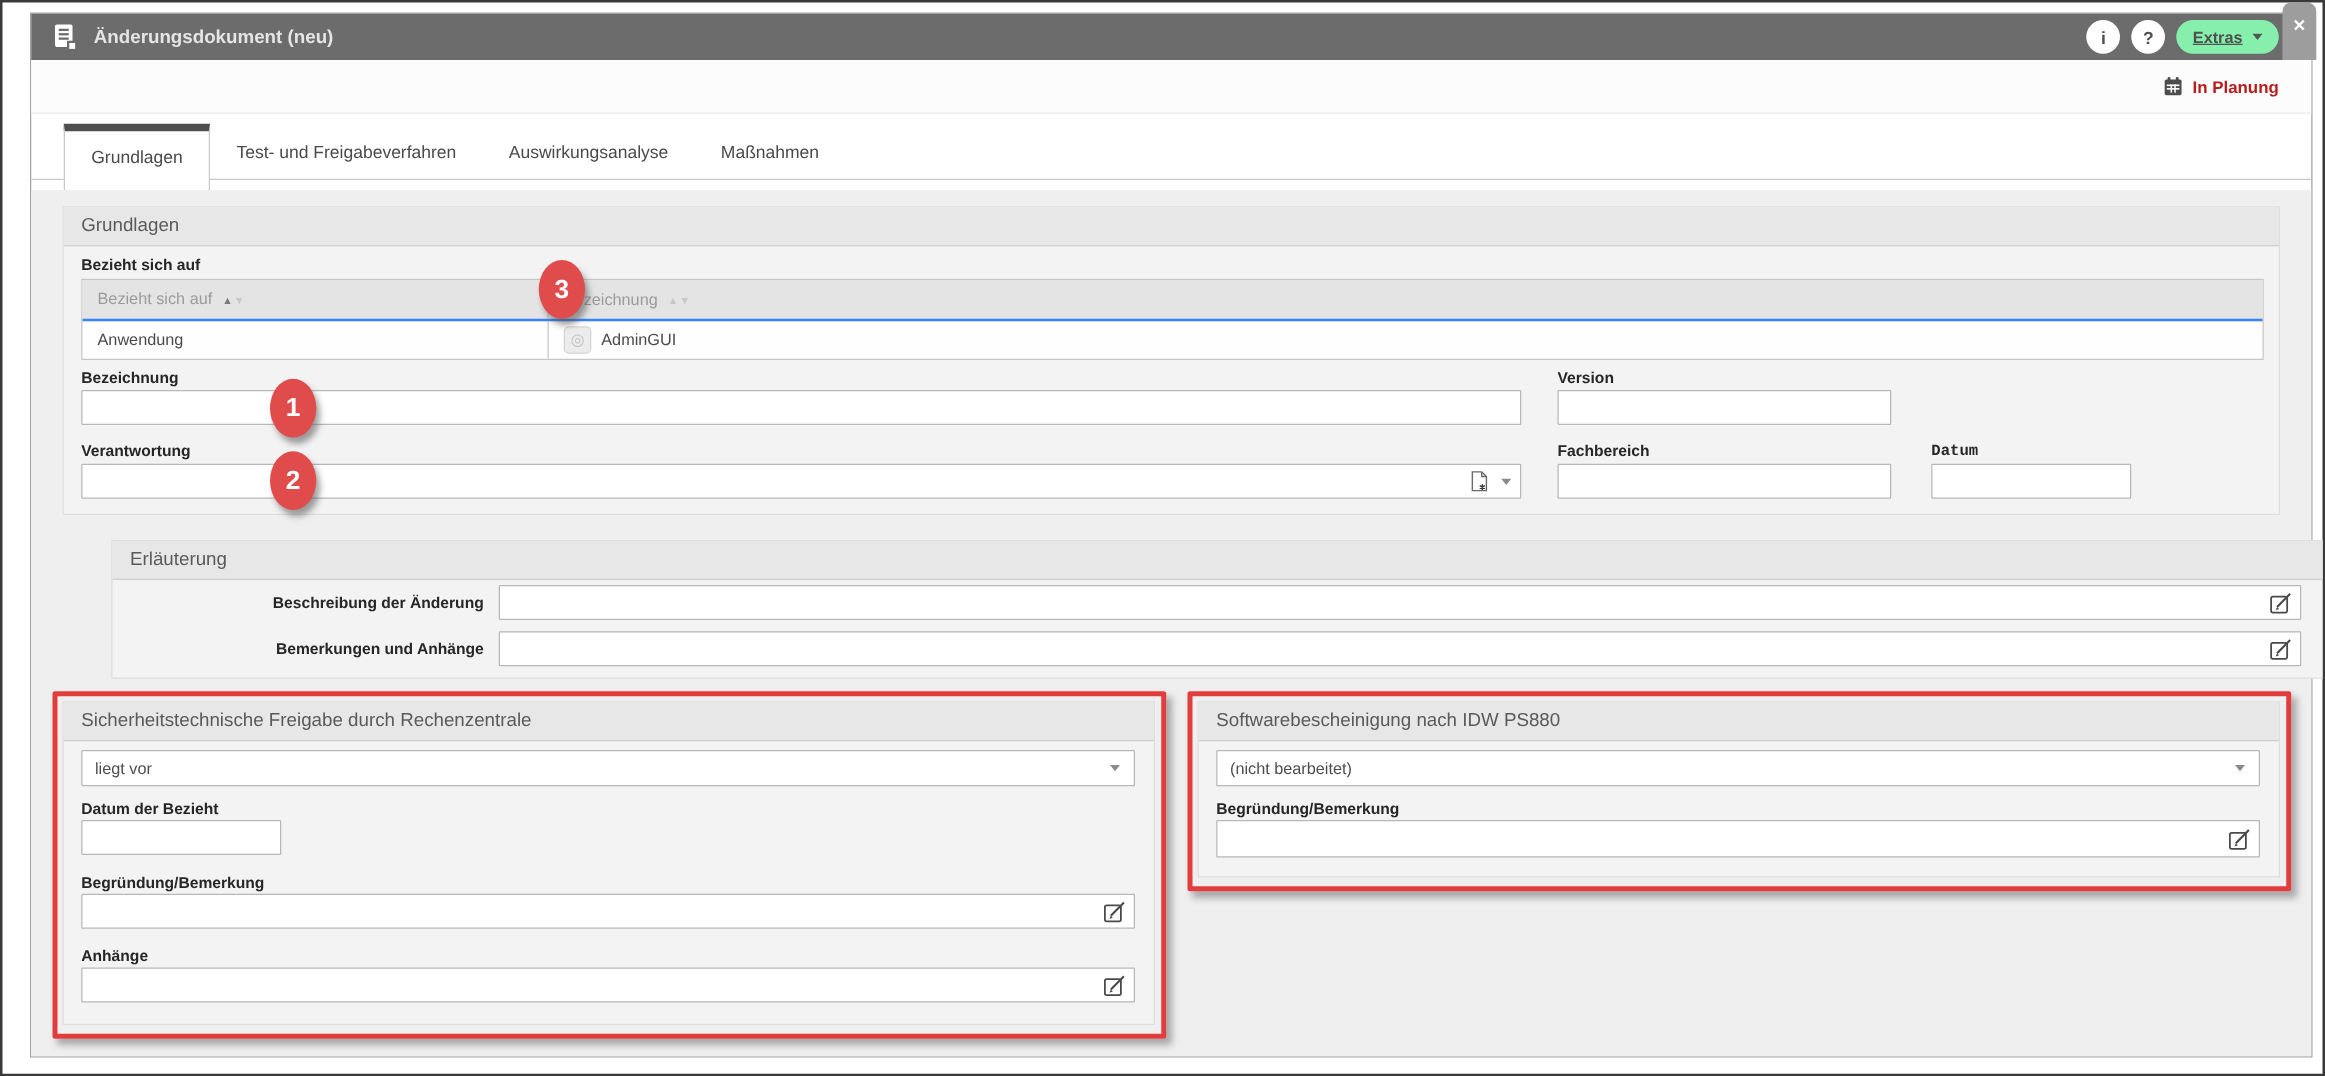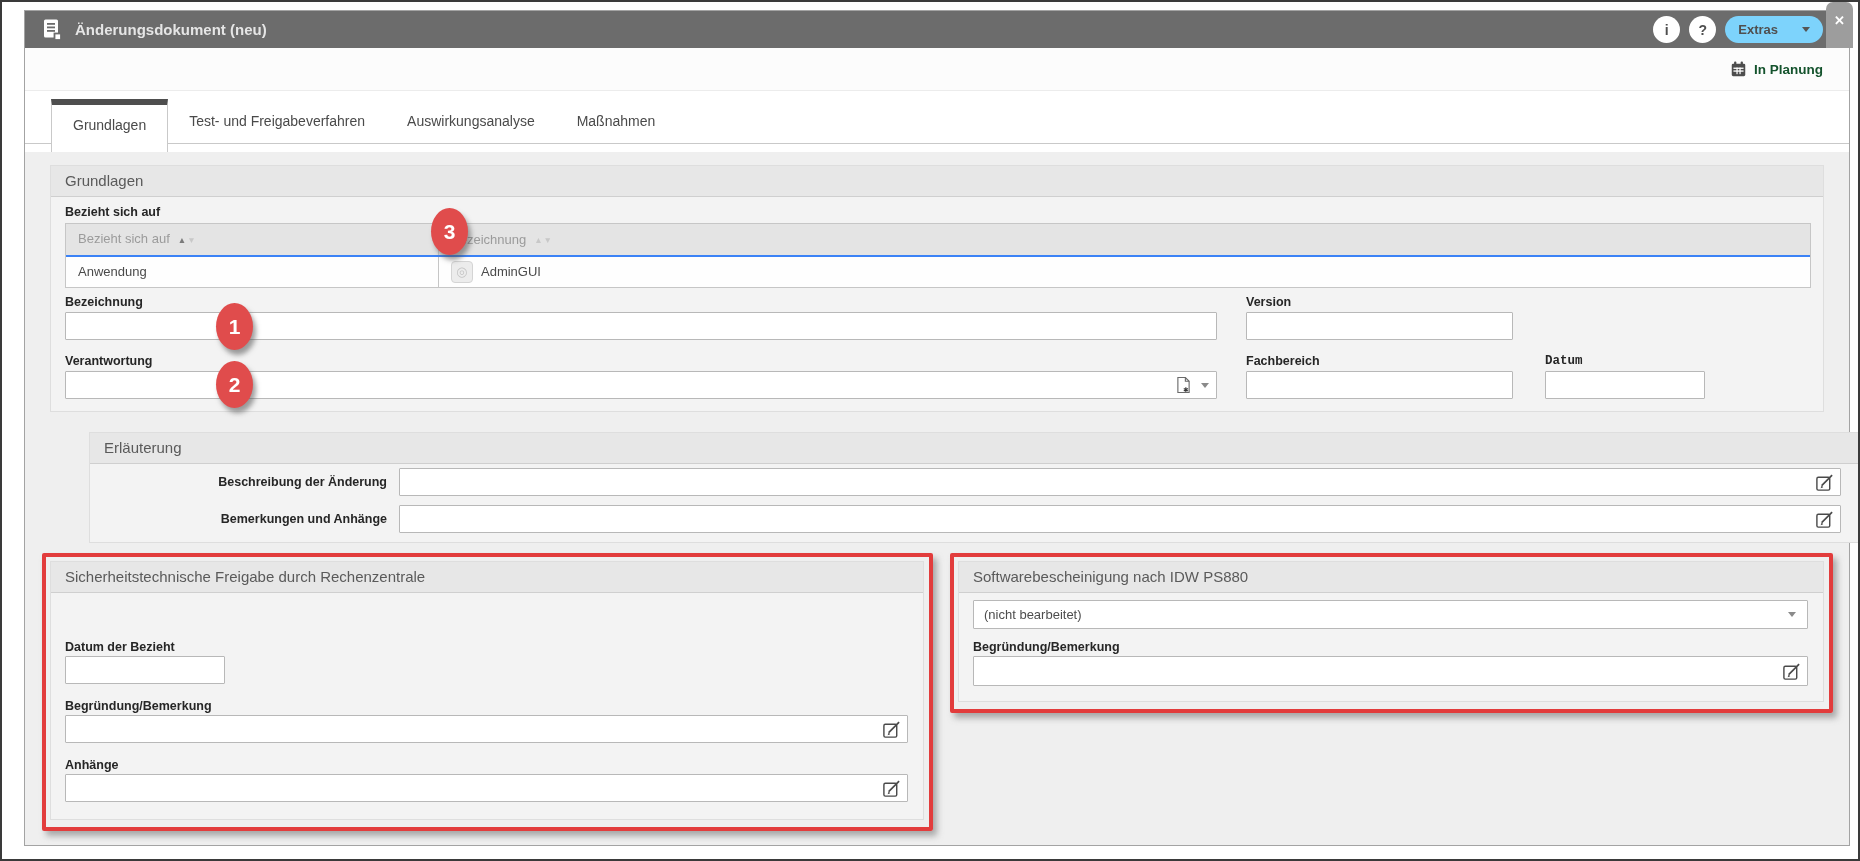--- a/index.html
+++ b/index.html
@@ -7,30 +7,30 @@
           box-sizing:border-box;overflow:hidden;font-family:"Liberation Sans",sans-serif;}
   
   .panel{position:absolute;left:22px;top:8px;width:1824px;height:834px;border:1px solid #a3a3a3;background:#fff;}
   
   .titlebar{position:absolute;left:0;top:0;right:0;height:37px;background:#6c6c6c;z-index:10;}
   .doc-icon{position:absolute;left:17px;top:7px;}
   .win-title{position:absolute;left:50px;top:0;line-height:37px;color:#e5e5e5;font-size:15px;font-weight:700;}
   .tb-right{position:absolute;right:26px;top:5px;height:27px;display:flex;gap:9px;align-items:center;z-index:12;}
   .circle-btn{width:27px;height:27px;border-radius:50%;background:#fff;color:#4f4f4f;font-size:14px;font-weight:700;
               display:flex;align-items:center;justify-content:center;cursor:default;}
-  .extras-btn{height:27px;border-radius:14px;background:#7dd3fc;color:#4f4f4f;font-size:13px;font-weight:700;
-              display:flex;align-items:center;gap:24px;padding:0 13px;}
+  .extras-btn{height:27px;border-radius:14px;background:#86efac;color:#4f4f4f;font-size:13px;font-weight:700;
+              display:flex;align-items:center;gap:8px;padding:0 13px;text-decoration:underline;}
   .caret-down{width:0;height:0;border-left:4.5px solid transparent;border-right:4.5px solid transparent;border-top:5.5px solid #555;}
   .close-tab{position:absolute;right:-4px;top:-9px;width:27px;height:46px;background:#9d9d9d;border-radius:7px 7px 0 0;
              z-index:30;display:flex;align-items:flex-start;justify-content:center;}
   .close-tab span{color:#fff;font-size:13px;font-weight:700;margin-top:11px;}
   
   .status-strip{position:absolute;left:0;top:37px;right:0;height:42px;background:#fcfcfc;border-bottom:1px solid #ececec;}
   .status-chip{position:absolute;right:26px;top:0;height:100%;display:flex;align-items:center;gap:8px;
-               color:#14532d;font-size:13.5px;font-weight:700;}
+               color:#b91c1c;font-size:13.5px;font-weight:700;}
   
   .tabline{position:absolute;left:0;top:132px;right:0;height:1px;background:#c9c9c9;}
   .tabs{position:absolute;left:26px;top:88px;display:flex;align-items:flex-start;z-index:3;}
   .tab{height:44px;line-height:44px;padding:0 21px;font-size:14px;color:#4a4a4a;background:transparent;cursor:default;}
   .tab.active{background:#fff;border-left:1px solid #c9c9c9;border-right:1px solid #c9c9c9;border-top:6px solid #4e4e4e;
               height:53px;line-height:40px;box-sizing:border-box;}
   
   .content{position:absolute;left:0;top:141px;right:0;bottom:0;background:#efefef;}
   .section{position:absolute;background:#f3f3f3;border:1px solid #dedede;box-sizing:border-box;}
   .sec-head{height:30px;background:#e7e7e7;border-bottom:1px solid #cfcfcf;color:#5a5a5a;font-size:15px;
@@ -203,20 +203,24 @@
               <path d="M7 13.2 L16.2 4 l1.8 -1.8" fill="none" stroke="#4a4a4a" stroke-width="1.8"></path>
               <path d="M7 13.2 l-1.1 2.8 2.8 -1.1 z" fill="#4a4a4a"></path>
             </svg>
           </button>
         </div>
       </div>
 
       <div class="section" style="left:25px;top:409px;width:874px;height:259px;">
         <div class="sec-head">Sicherheitstechnische Freigabe durch Rechenzentrale</div>
 
+        <div class="select" style="left:14px;top:38px;width:843px;height:29px;">
+          <span>liegt vor</span>
+          <span class="caret-down"></span>
+        </div>
 
         <span class="flabel" style="left:14px;top:78px;">Datum der Bezieht</span>
         <div class="field" style="left:14px;top:94px;width:160px;height:28px;">
           <input class="tb" value="" style="">
         </div>
 
         <span class="flabel" style="left:14px;top:137px;">Begründung/Bemerkung</span>
         <div class="field" style="left:14px;top:153px;width:843px;height:28px;">
           <input class="tb" value="" style="">
           <button class="edit-btn">

